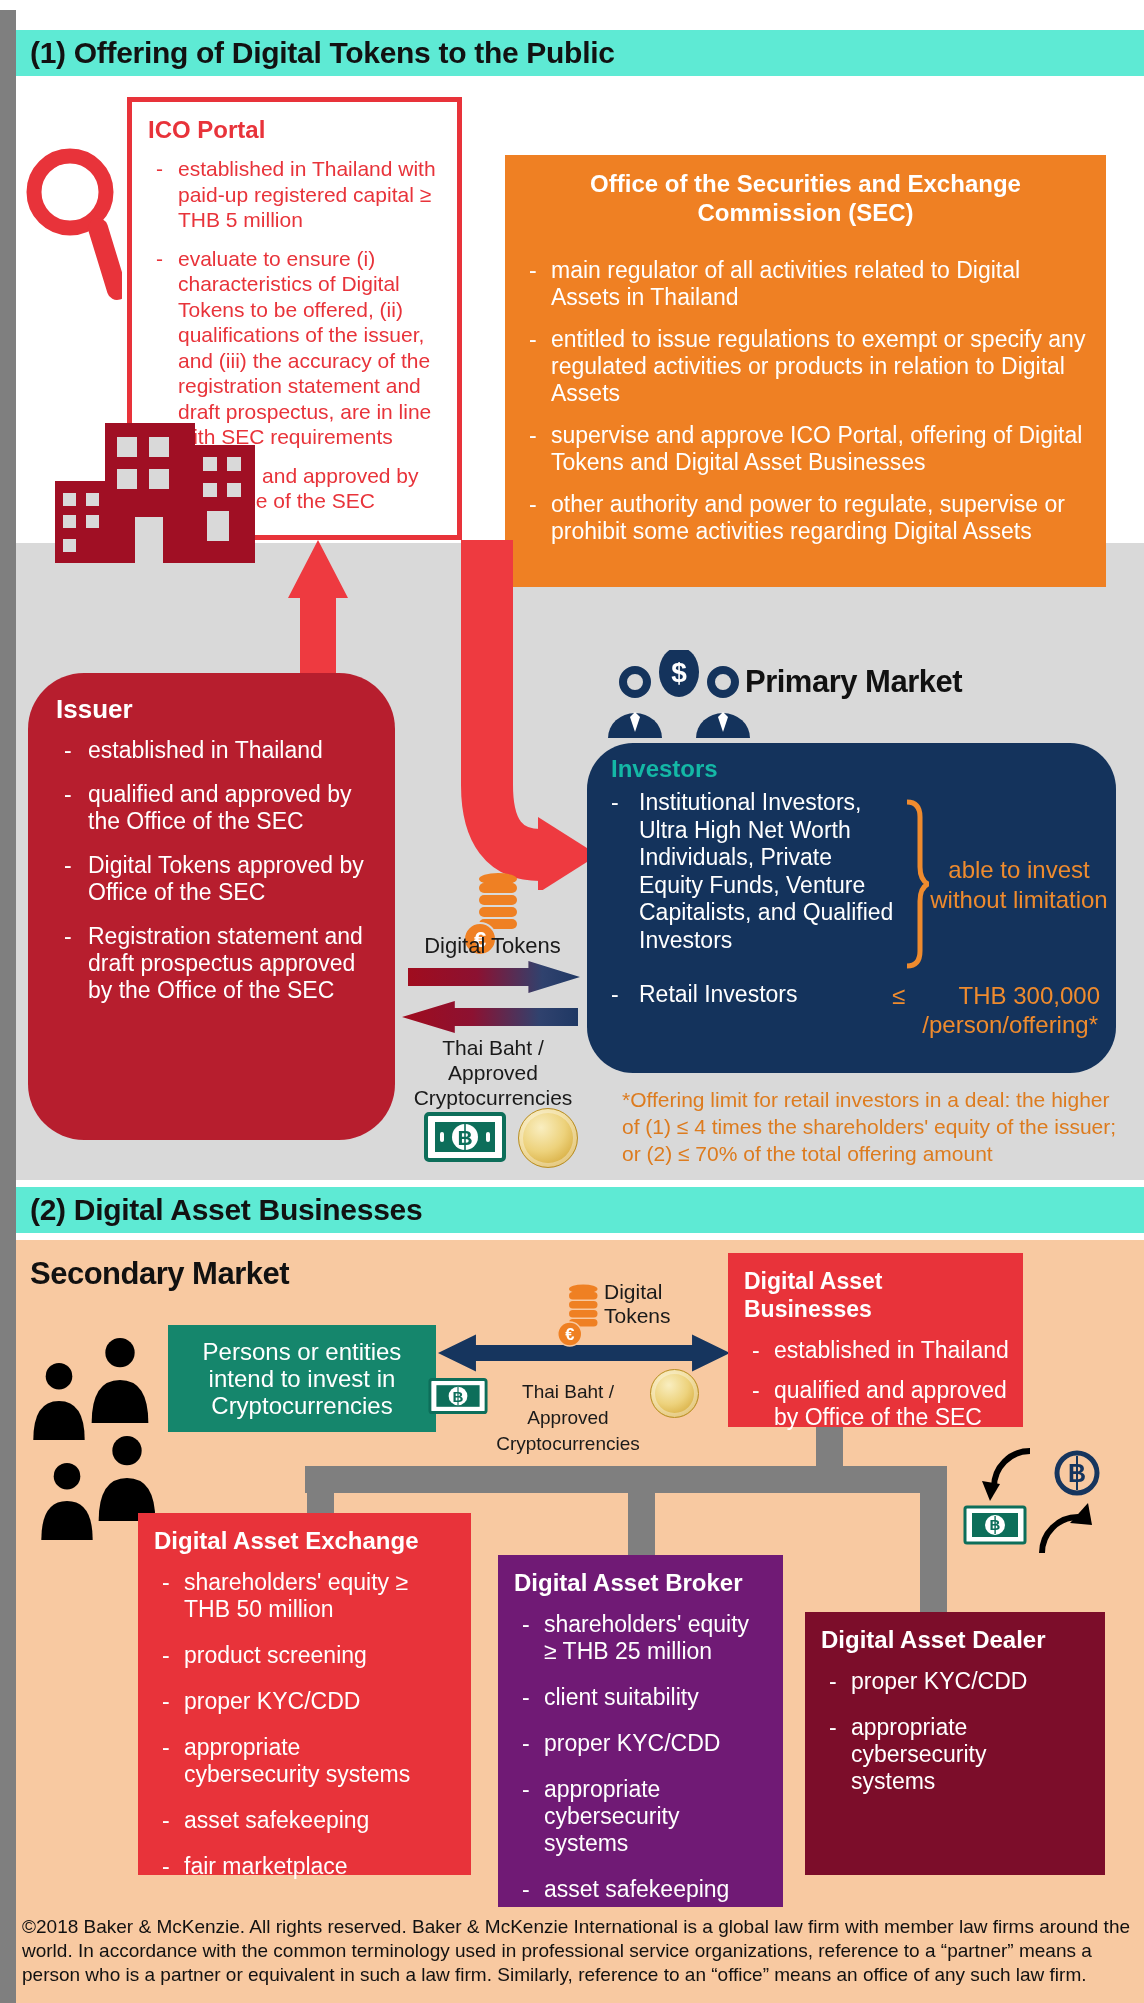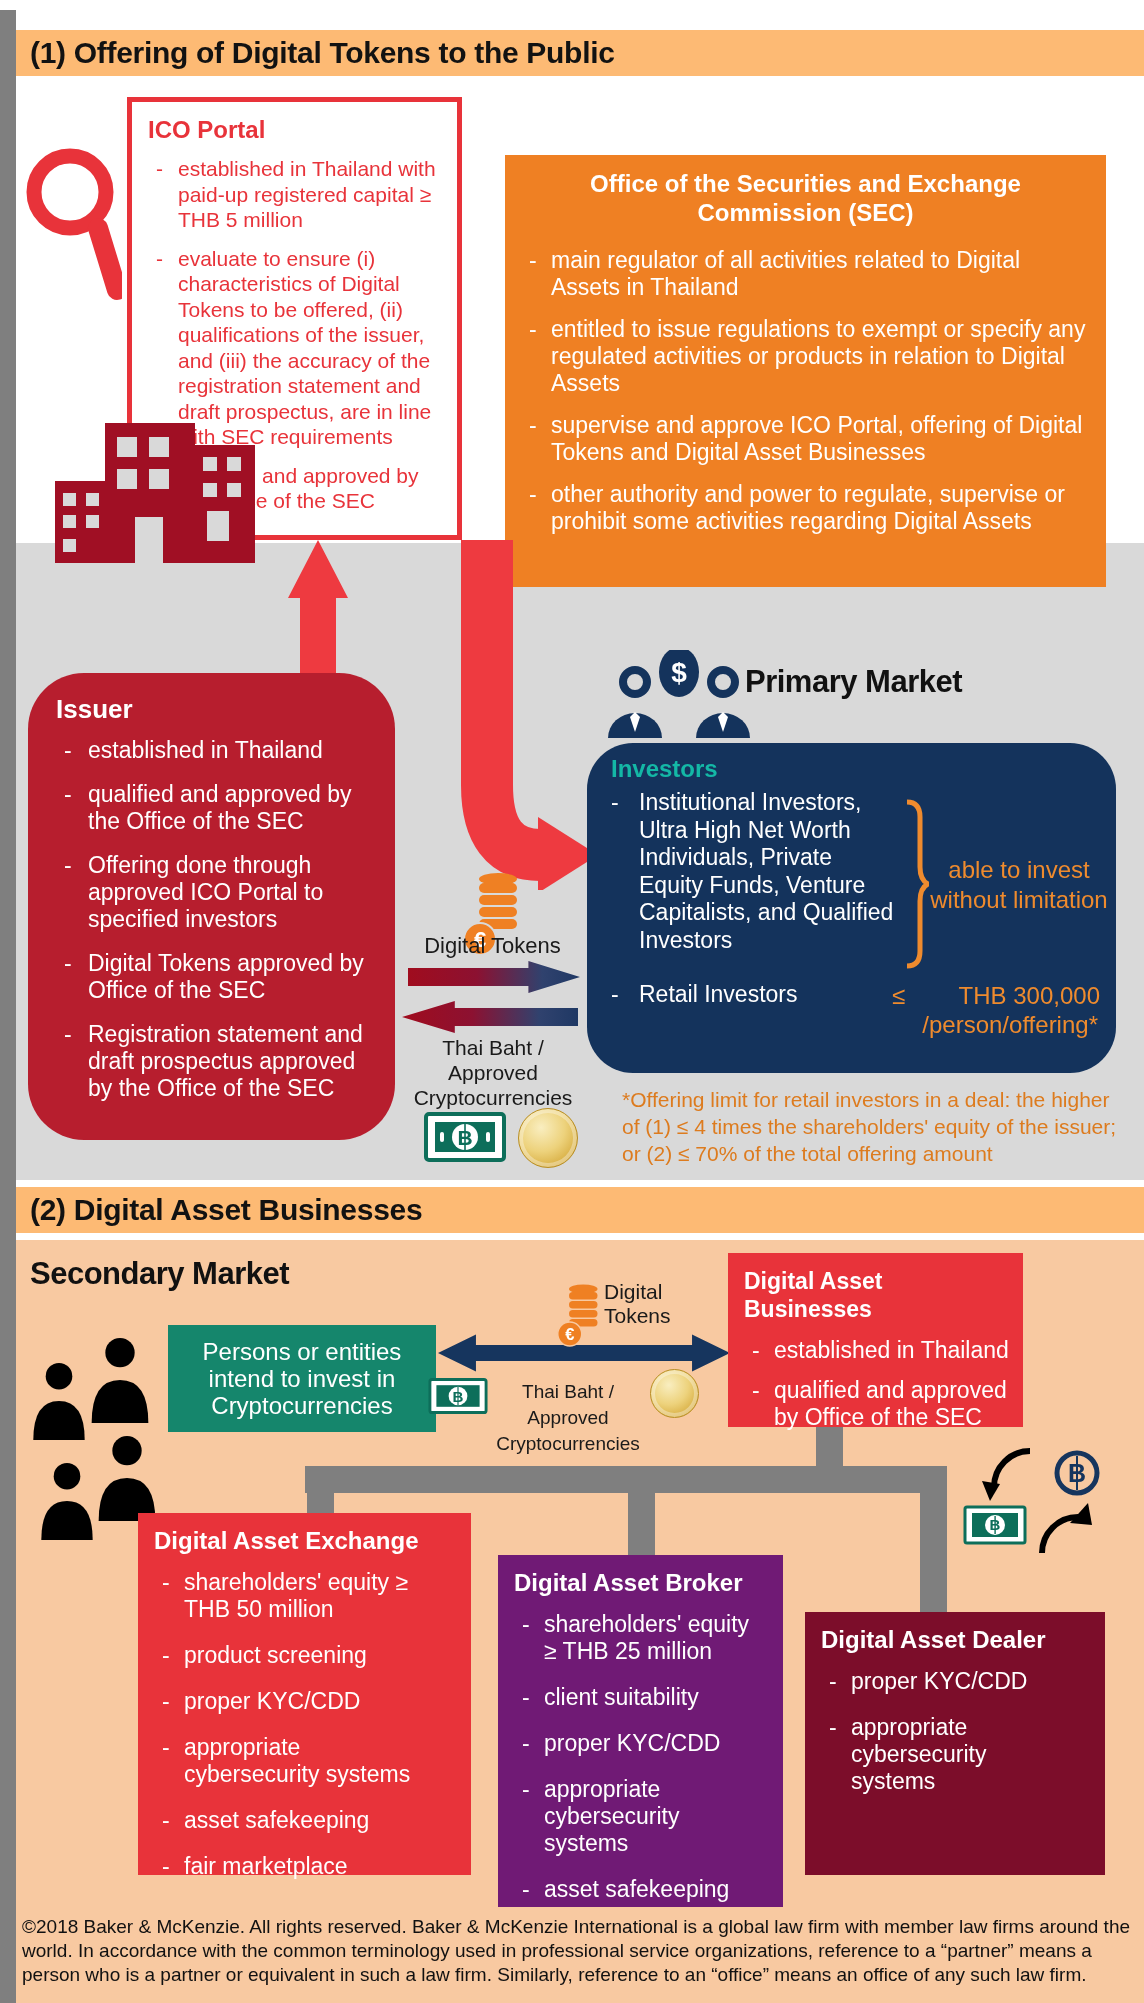--- a/index.html
+++ b/index.html
@@ -5,21 +5,21 @@
   html,body { margin:0; padding:0; background:#ffffff; }
   #canvas {
     position:relative; width:1144px; height:2003px; background:#ffffff;
     font-family:"Liberation Sans", sans-serif; overflow:hidden;
   }
   .abs { position:absolute; }
 
   
   .left-strip { left:0; top:10px; width:16px; height:1993px; background:#7f7f7f; }
   .teal-bar {
-    left:16px; width:1128px; height:46px; background:#fdba74;
+    left:16px; width:1128px; height:46px; background:#5eead4;
     color:#121212; font-size:30px; font-weight:bold;
     line-height:46px; padding-left:14px; box-sizing:border-box; letter-spacing:-0.3px;
   }
   .gray-bg  { left:16px; top:543px;  width:1128px; height:637px; background:#d9d9d9; }
   .peach-bg { left:16px; top:1240px; width:1128px; height:763px; background:#f8c9a1; }
 
   
   .org-box { box-sizing:border-box; color:#fff; }
   .box-title { font-weight:bold; font-size:24px; padding:14px 14px 0 16px; line-height:28px; }
   ul.bullets { list-style:none; margin:14px 0 0 0; padding:0 12px 0 16px; }
@@ -118,21 +118,21 @@
     <div class="box-title">ICO Portal</div>
     <ul class="bullets">
       <li>established in Thailand with paid-up registered capital ≥ THB 5 million</li>
       <li>evaluate to ensure (i) characteristics of Digital Tokens to be offered, (ii) qualifications of the issuer, and (iii) the accuracy of the registration statement and draft prospectus, are in line with SEC requirements</li>
       <li>qualified and approved by the Office of the SEC</li>
     </ul>
   </div>
 
   <div class="abs org-box sec-box">
     <div class="sec-title">Office of the Securities and Exchange Commission (SEC)</div>
-    <ul class="bullets" style="margin-top:20px; ">
+    <ul class="bullets" style="margin-top:30px; ">
       <li>main regulator of all activities related to Digital Assets in Thailand</li>
       <li>entitled to issue regulations to exempt or specify any regulated activities or products in relation to Digital Assets</li>
       <li>supervise and approve ICO Portal, offering of Digital Tokens and Digital Asset Businesses</li>
       <li>other authority and power to regulate, supervise or prohibit some activities regarding Digital Assets</li>
     </ul>
   </div>
 
   <svg class="abs" style="left:55px; top:423px;" width="200" height="140" viewBox="0 0 200 140">
     <rect x="0" y="58" width="55" height="82" fill="#a00f24"></rect>
     <rect x="50" y="0" width="90" height="140" fill="#a00f24"></rect>
@@ -161,21 +161,20 @@
   <svg class="abs" style="left:460px; top:540px;" width="150" height="350" viewBox="0 0 150 350">
     <path d="M27 0 L27 245 Q27 315 80 315" fill="none" stroke="#ee3a40" stroke-width="52"></path>
     <polygon points="78,277 78,353 138,315" fill="#ee3a40"></polygon>
   </svg>
 
   <div class="abs org-box issuer-box">
     <div class="box-title">Issuer</div>
     <ul class="bullets">
       <li>established in Thailand</li>
       <li>qualified and approved by the Office of the SEC</li>
-      <li>Offering done through approved ICO Portal to specified investors</li>
       <li>Digital Tokens approved by Office of the SEC</li>
       <li>Registration statement and draft prospectus approved by the Office of the SEC</li>
     </ul>
   </div>
 
   <svg class="abs" style="left:605px; top:650px;" width="150" height="88" viewBox="0 0 150 88">
     <ellipse cx="74" cy="22" rx="20" ry="25" fill="#14335c"></ellipse>
     <text x="74" y="32" font-size="28" font-weight="bold" fill="#ffffff" text-anchor="middle" font-family="Liberation Sans, sans-serif">$</text>
     <circle cx="30" cy="32" r="12" fill="none" stroke="#14335c" stroke-width="8"></circle>
     <path d="M3 88 a27 25 0 0 1 54 0 z" fill="#14335c"></path>

